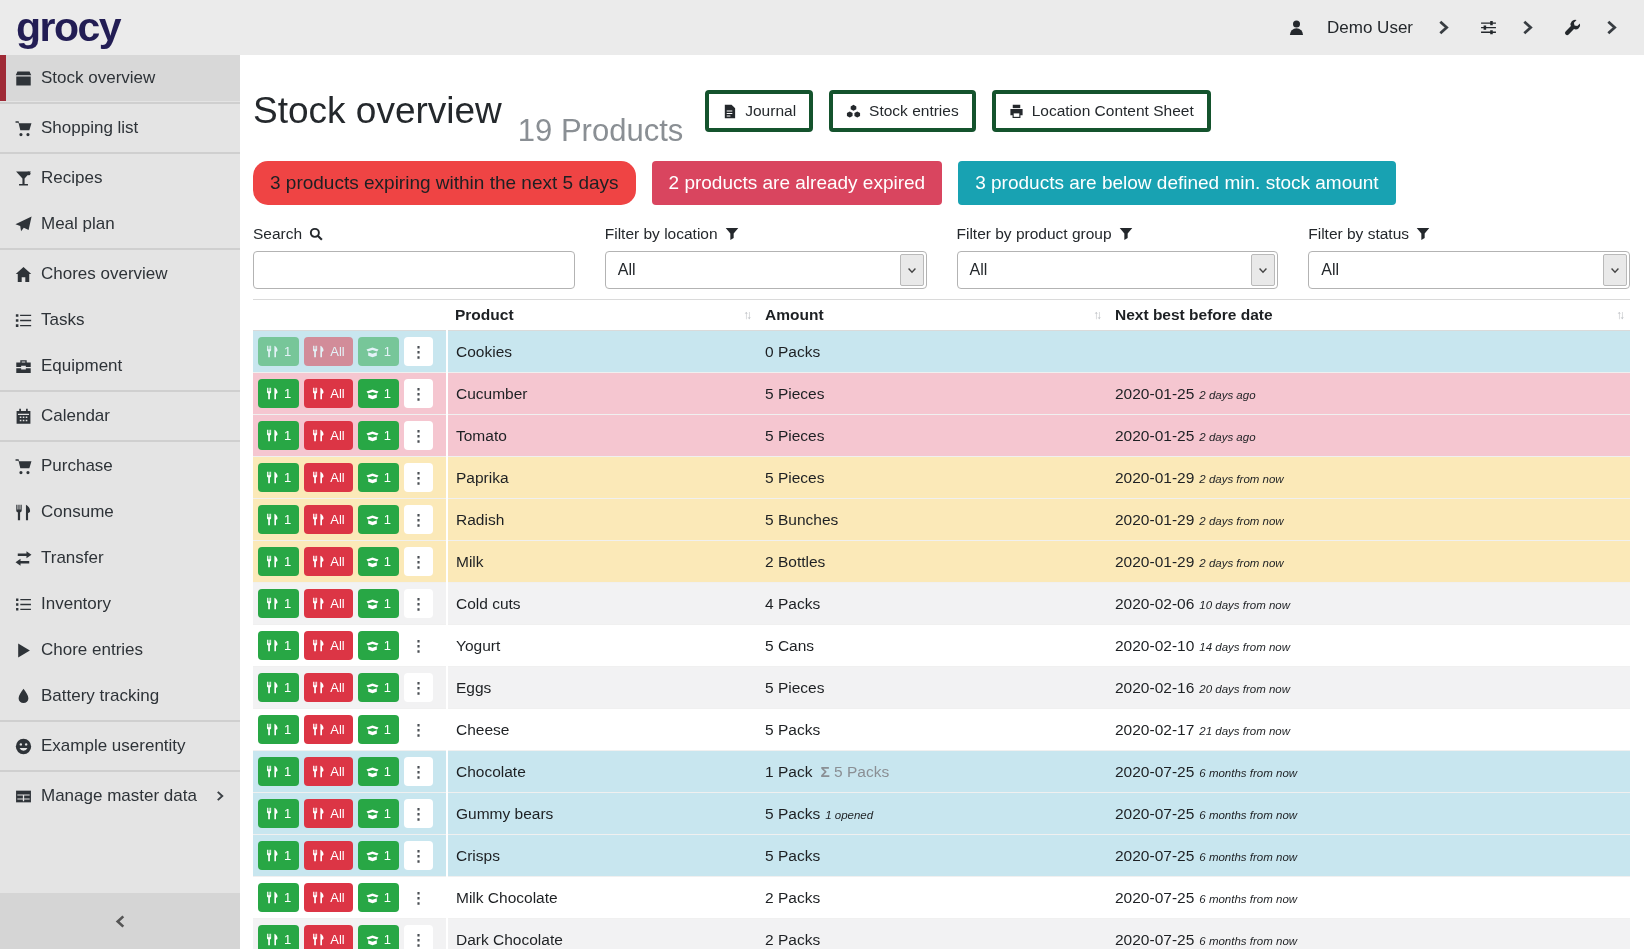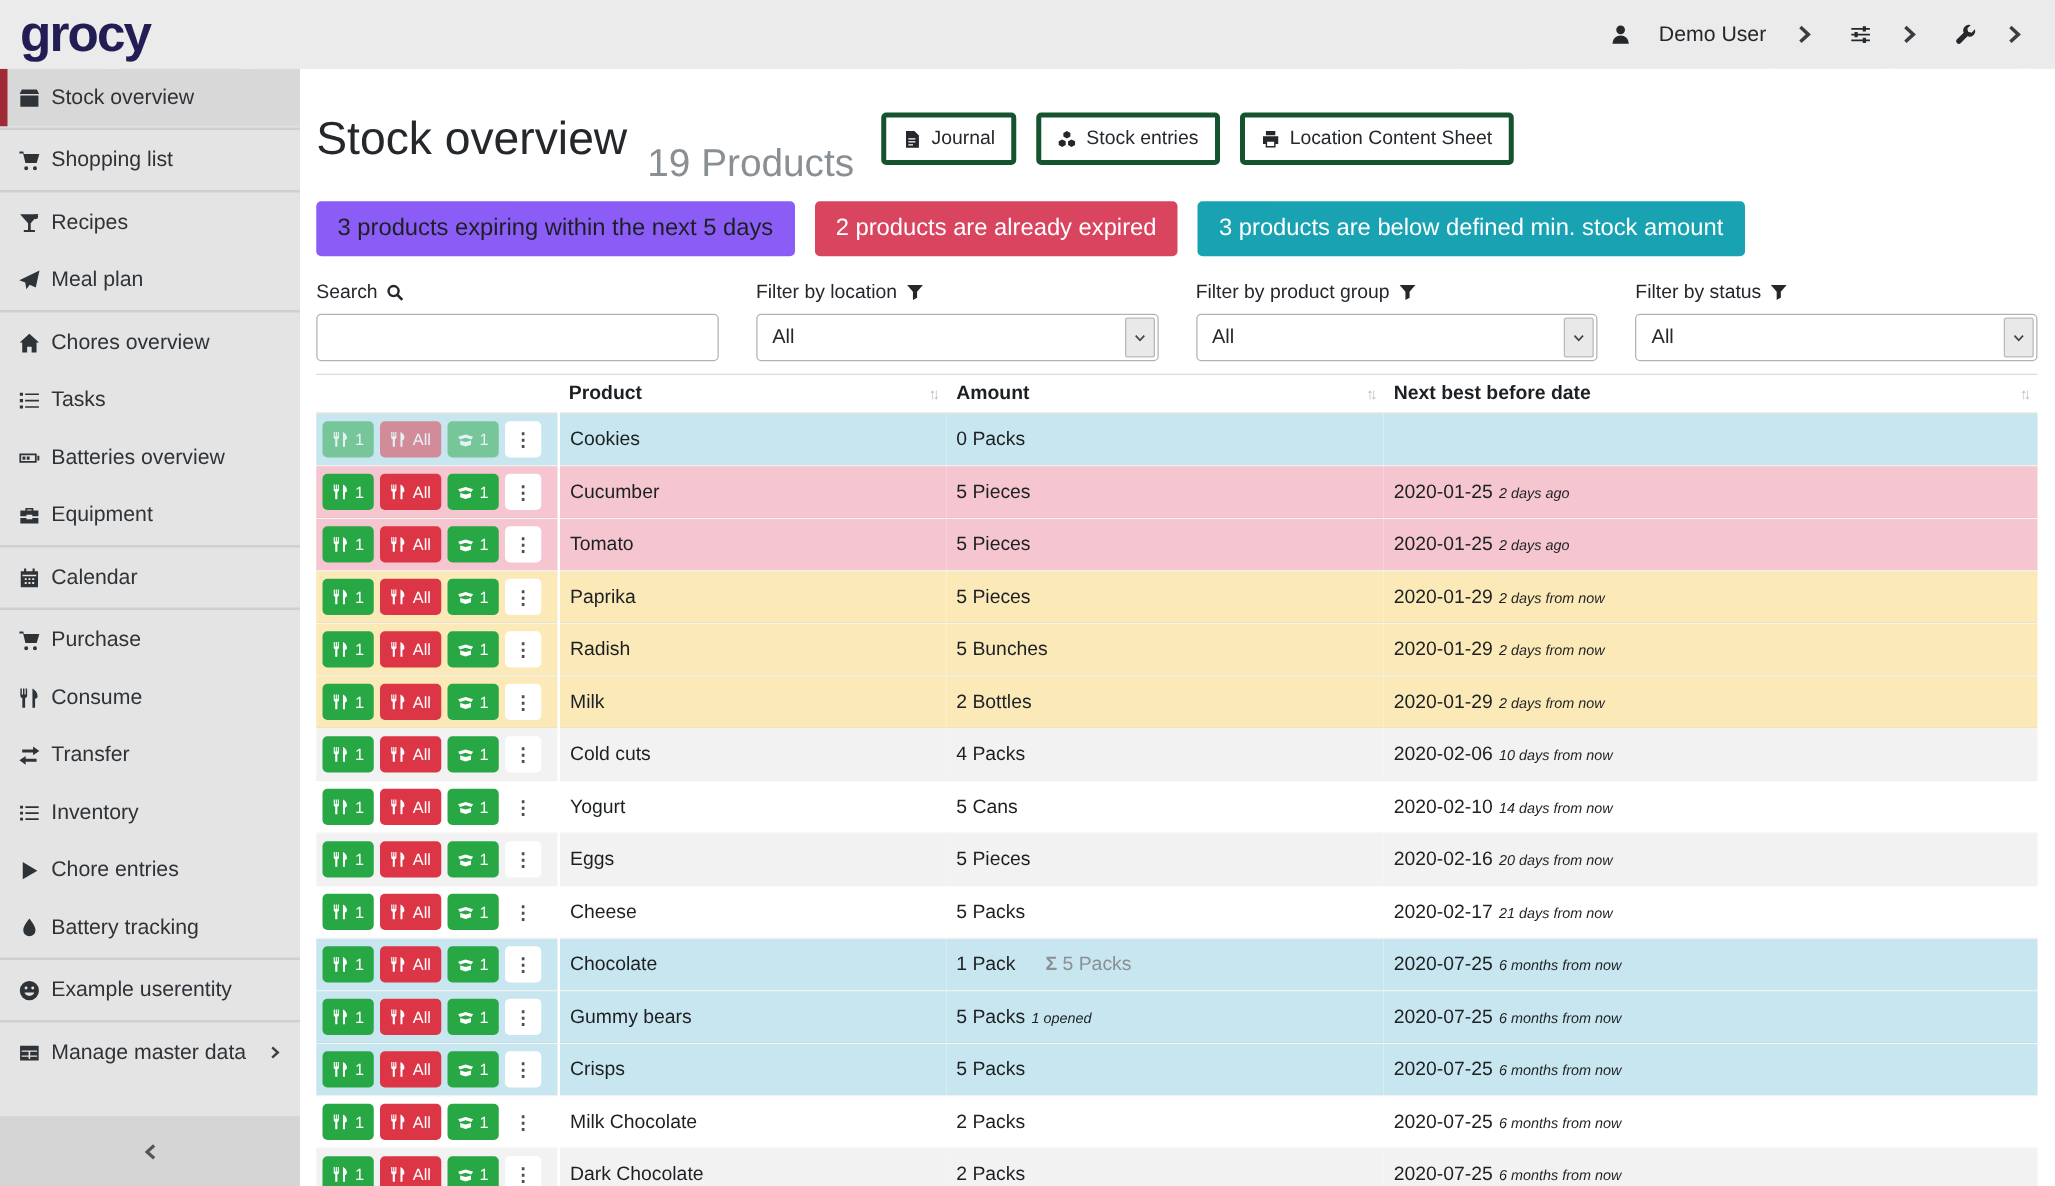--- a/index.html
+++ b/index.html
@@ -39,21 +39,21 @@
   .title-row { display:flex; align-items:center; gap:16px; margin:4px 0 12px; }
   .page-title { font-size:37px; font-weight:400; color:#24282c; }
   .page-subtitle { font-size:31px; font-weight:400; color:#8a8f94; margin-right:6px;margin-top:40px; }
   .hbtn { display:inline-flex; align-items:center; gap:8px; background:#fff;
     border:4px solid #14532d; border-radius:4px; padding:8px 13px; font-size:15.5px;
     color:#24282c; cursor:pointer; white-space:nowrap; }
   .hbtn .icon { font-size:15px; }
 
   .banners { display:flex; gap:16px; margin:2px 0 20px; }
   .banner { border-radius:4px; padding:11px 17px; font-size:19px; cursor:pointer; white-space:nowrap; }
-  .banner.warn { background:#8b5cf6; color:#1d2023; }
+  .banner.warn { background:#ef4444; color:#1d2023;border-radius:15px; }
   .banner.danger { background:#d9455f; color:#fff; }
   .banner.info { background:#18a2b2; color:#fff; }
 
   
   .filters { display:grid; grid-template-columns:repeat(4,1fr); column-gap:30px; margin-bottom:10px; }
   .flabel { display:flex; align-items:center; gap:7px; font-size:15.5px; margin-bottom:8px; color:#24282c; }
   .flabel .icon { font-size:14px; }
   .control { position:relative; height:38px; border:1px solid #b3b3b3; border-radius:4px;
     background:#fff; width:100%; }
   input.control { padding:0 10px; font-size:16px; font-family:inherit; color:#24282c; outline:none; }
@@ -78,21 +78,21 @@
   tr.row-plain    { background:#fff; }
   td.c-act { padding:0 4px 0 5px; border-right:2px solid #fff; }
   .acts { display:flex; align-items:center; gap:5px; }
   .abtn { display:inline-flex; align-items:center; gap:5px; height:29px; padding:0 8px;
     border:none; border-radius:4px; color:#fff; font-size:13px; font-family:inherit; cursor:pointer; }
   .abtn .icon { font-size:13px; }
   .abtn.green { background:#28a745; }
   .abtn.red   { background:#dc3545; }
   .abtn.more  { background:#fff; color:#4a4f54; padding:0 7px; font-size:15px; font-weight:bold; }
   tr.disabled-actions .abtn.green, tr.disabled-actions .abtn.red { opacity:0.5; }
-  .sum { color:#8a8f94; margin-left:24px; }
+  .sum { color:#8a8f94; margin-left:8px; }
   .sig { font-weight:bold; }
   .small-note { font-size:11.5px; font-style:italic; margin-left:5px; color:#1d2023; }
 </style>
 </head>
 <body>
 
 <div class="navbar">
   <div class="logo">grocy</div>
   <div class="nav-right">
     <div class="nav-item">
@@ -193,32 +193,20 @@
   <div class="side-item">
     <span class="sicon icon">
           <svg viewBox="0 0 16 16">
             <path fill="currentColor" d="M.8 2h2.4v2.4H.8zm4 .6h10.4v1.2H4.8zM.8 6.8h2.4v2.4H.8zm4 .6h10.4v1.2H4.8zM.8 11.6h2.4V14H.8zm4 .6h10.4v1.2H4.8z"></path>
           </svg>
         </span>
     <span class="slabel">Tasks</span>
 
   </div>
 
-  <div class="side-item">
-    <span class="sicon icon">
-          <svg viewBox="0 0 16 16">
-            <path fill="currentColor" d="M.5 4.5h13v7H.5z"></path>
-            <path fill="currentColor" d="M14 6.3h1.5v3.4H14z"></path>
-            <path fill="#e4e4e4" d="M1.8 5.8h10.4v4.4H1.8z"></path>
-            <path fill="currentColor" d="M2.8 6.7h2.2v2.6H2.8zm3.2 0h2.2v2.6H6z"></path>
-          </svg>
-        </span>
-    <span class="slabel">Batteries overview</span>
-
-  </div>
 
   <div class="side-item">
     <span class="sicon icon">
           <svg viewBox="0 0 16 16">
             <path fill="currentColor" d="M5 4.2v-2h6v2h3.8v4.3h-4.6V7.3H5.8v1.2H1.2V4.2zM6.3 3.4v.8h3.4v-.8zM1.2 9.7h4.6v1.1h4.4V9.7h4.6V14H1.2z"></path>
           </svg>
         </span>
     <span class="slabel">Equipment</span>
 
   </div>

